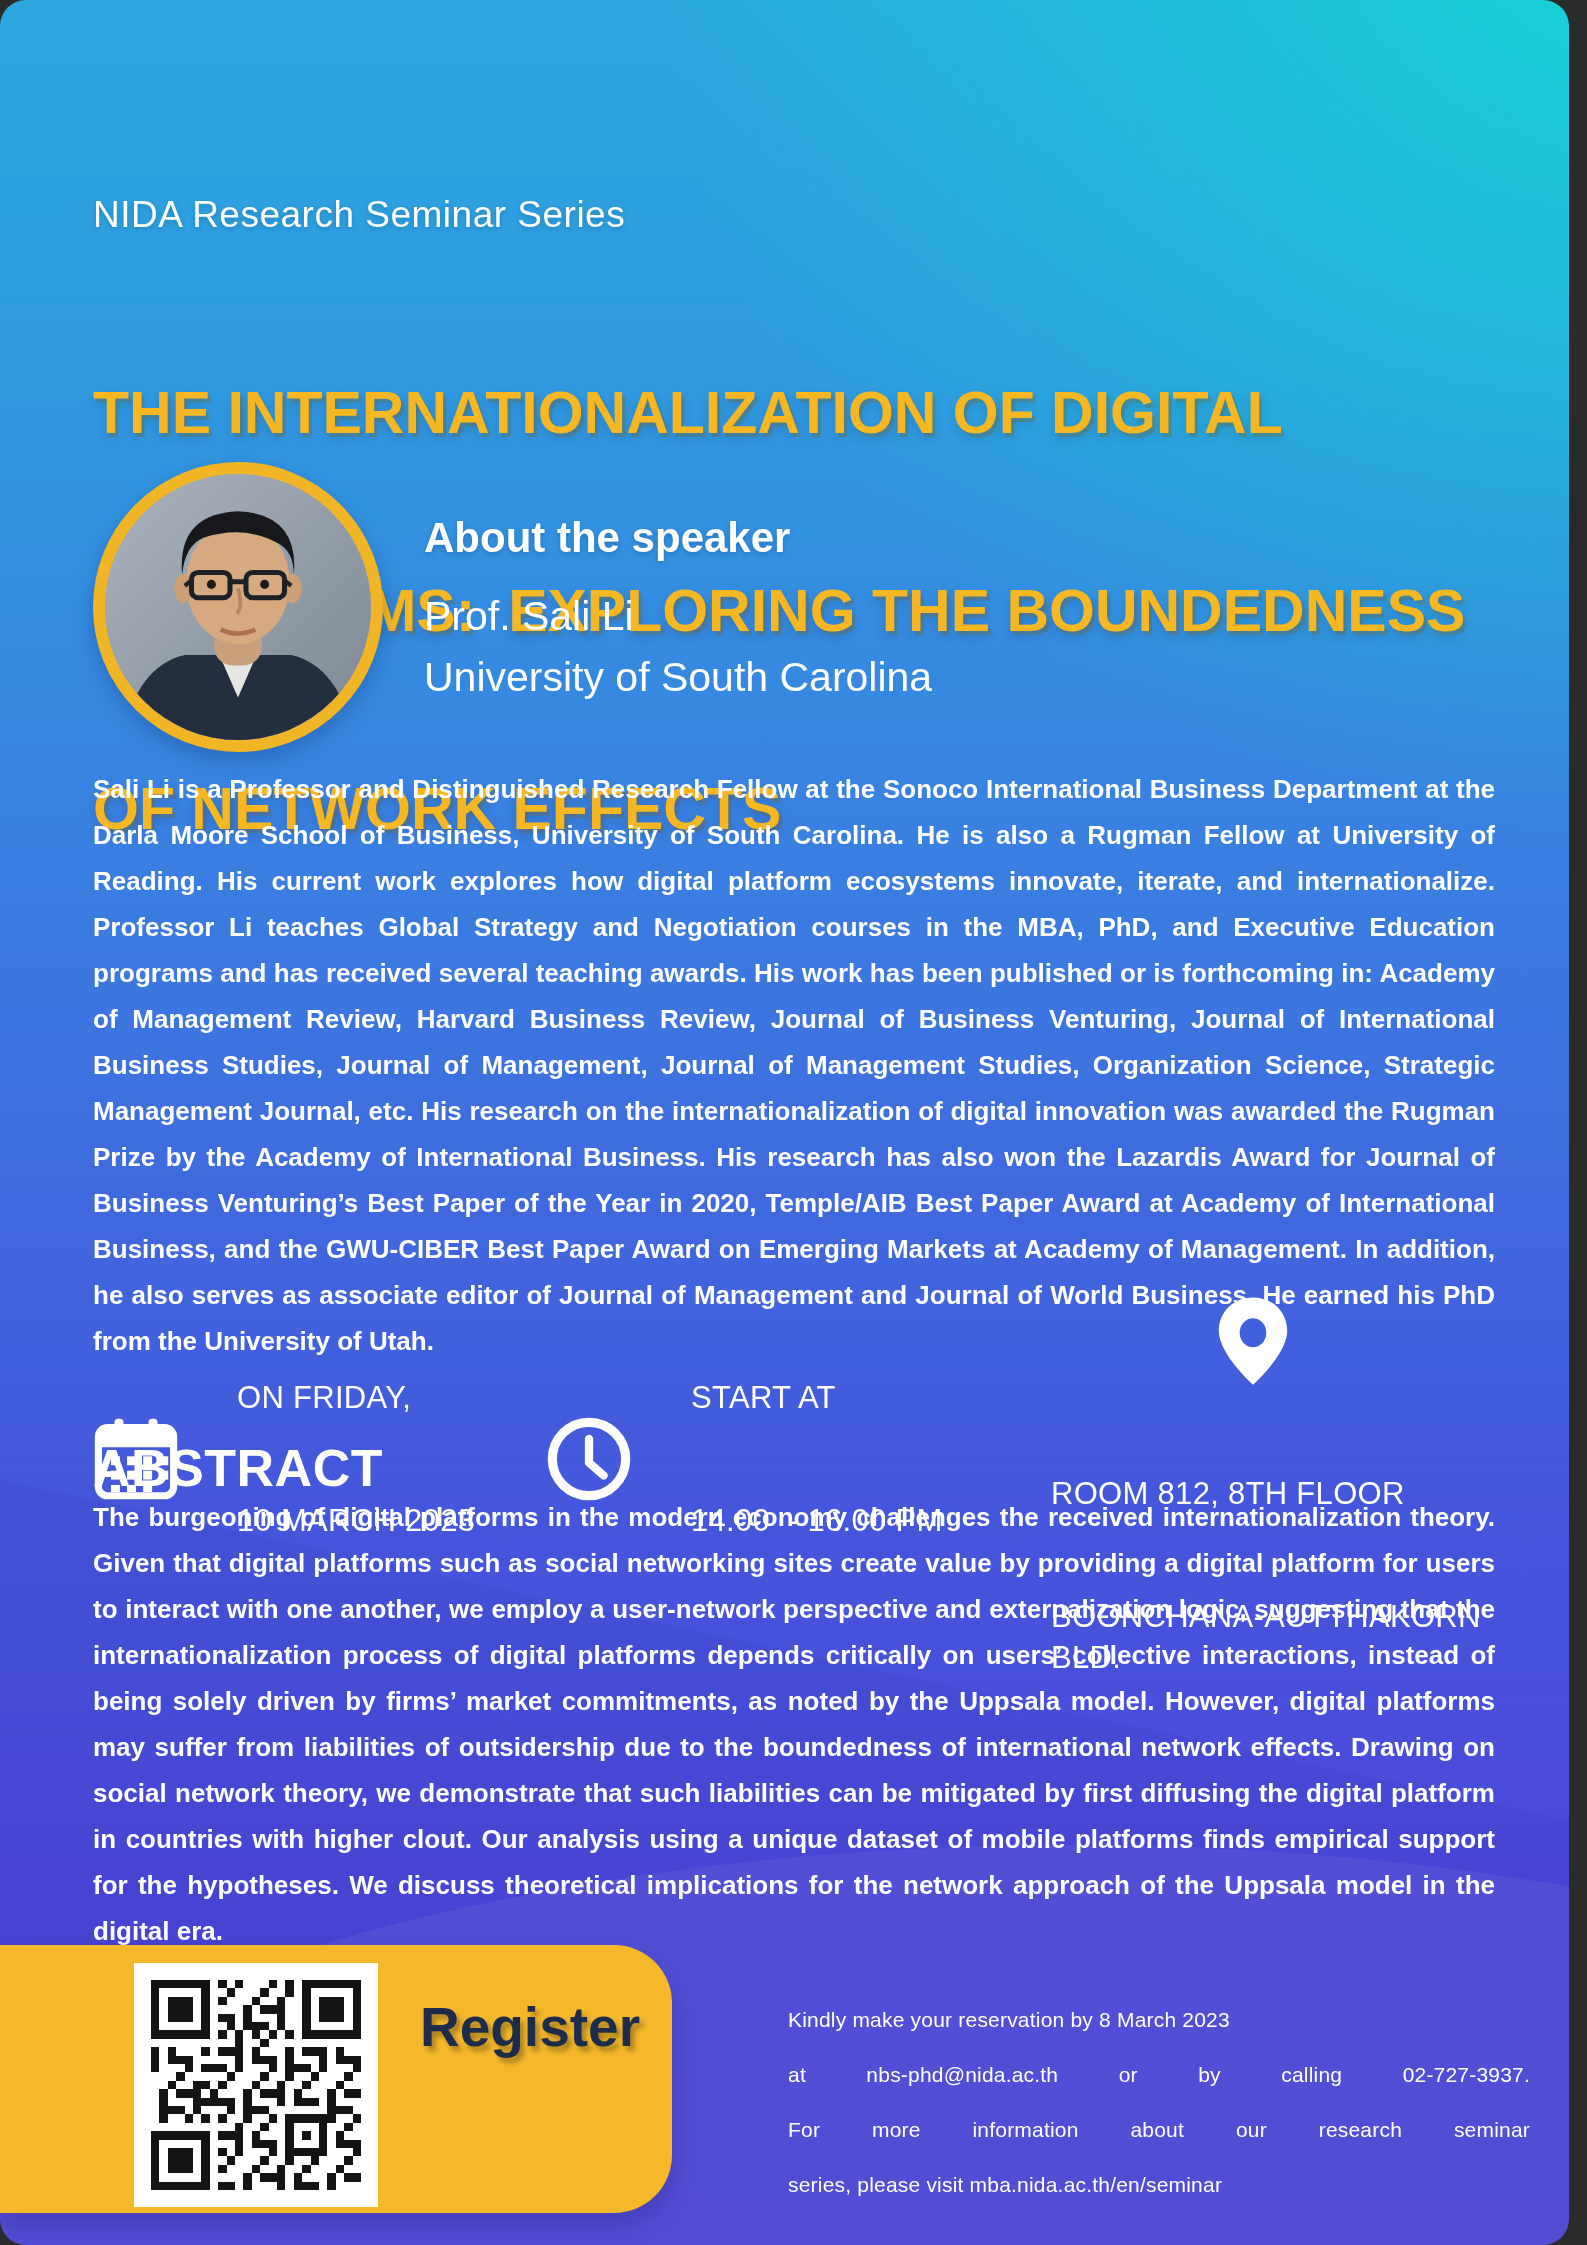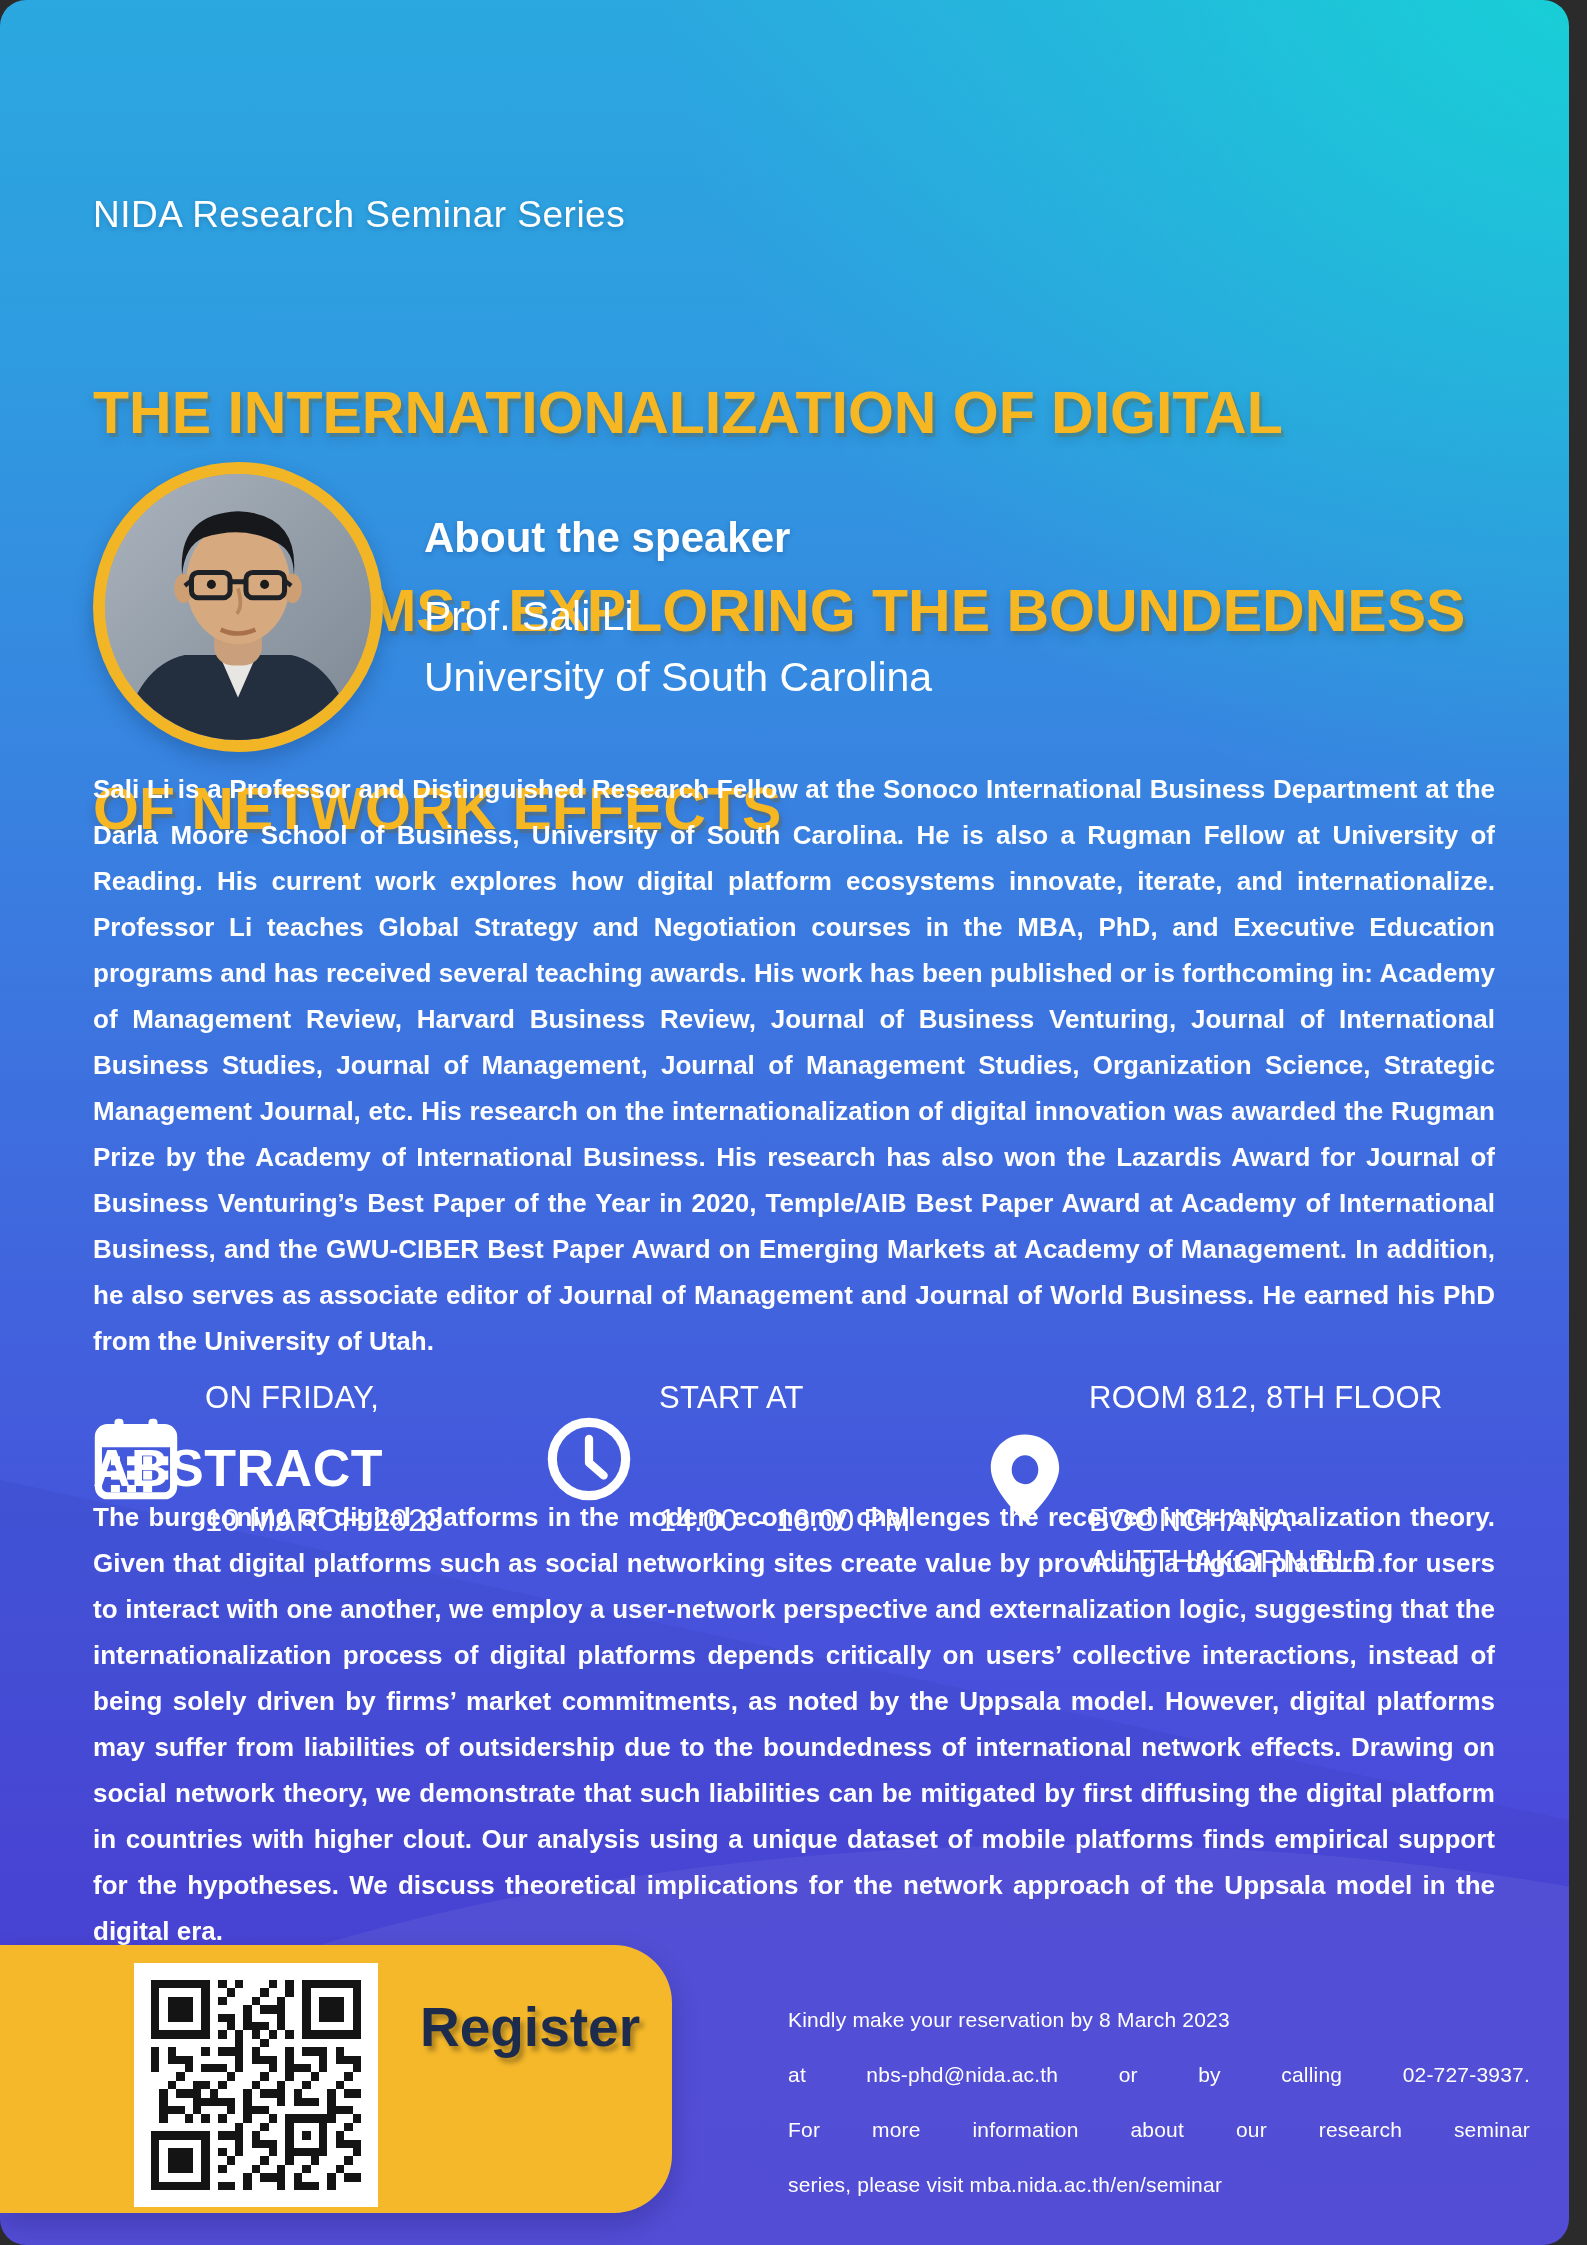--- a/index.html
+++ b/index.html
@@ -56,24 +56,24 @@
     color:#ffffff;font-size:26px;line-height:46px;
     text-align:justify;
     font-weight:bold;
   }
   .bio{position:absolute;left:93px;top:766px;width:1402px;}
 
   .info-row{position:absolute;left:93px;top:1295px;width:1420px;height:120px;}
   .info-item{position:absolute;display:flex;align-items:center;}
   .info-item.date{left:0;}
   .info-item.time{left:452px;}
-  .info-item.venue{left:894px;}
+  .info-item.venue{left:926px;flex-direction:column;}
   .info-icon{flex:0 0 auto;margin-right:26px;display:flex;align-items:center;}
   .info-icon svg{display:block;}
-  .info-text{color:#fff;font-size:31px;line-height:41px;white-space:pre-wrap;letter-spacing:0.3px;}
+  .info-text{color:#fff;font-size:31px;line-height:41px;white-space:pre-wrap;letter-spacing:0.3px;margin-left:32px;}
 
   .abstract-heading{
     position:absolute;left:93px;top:1438px;
     color:#fff;font-size:52px;font-weight:bold;letter-spacing:0.5px;
   }
   .abstract-body{position:absolute;left:93px;top:1494px;width:1402px;}
 
   .reg-card{
     position:absolute;left:0;top:1945px;width:672px;height:268px;
     background:#F5B82A;border-radius:0 58px 58px 0;

